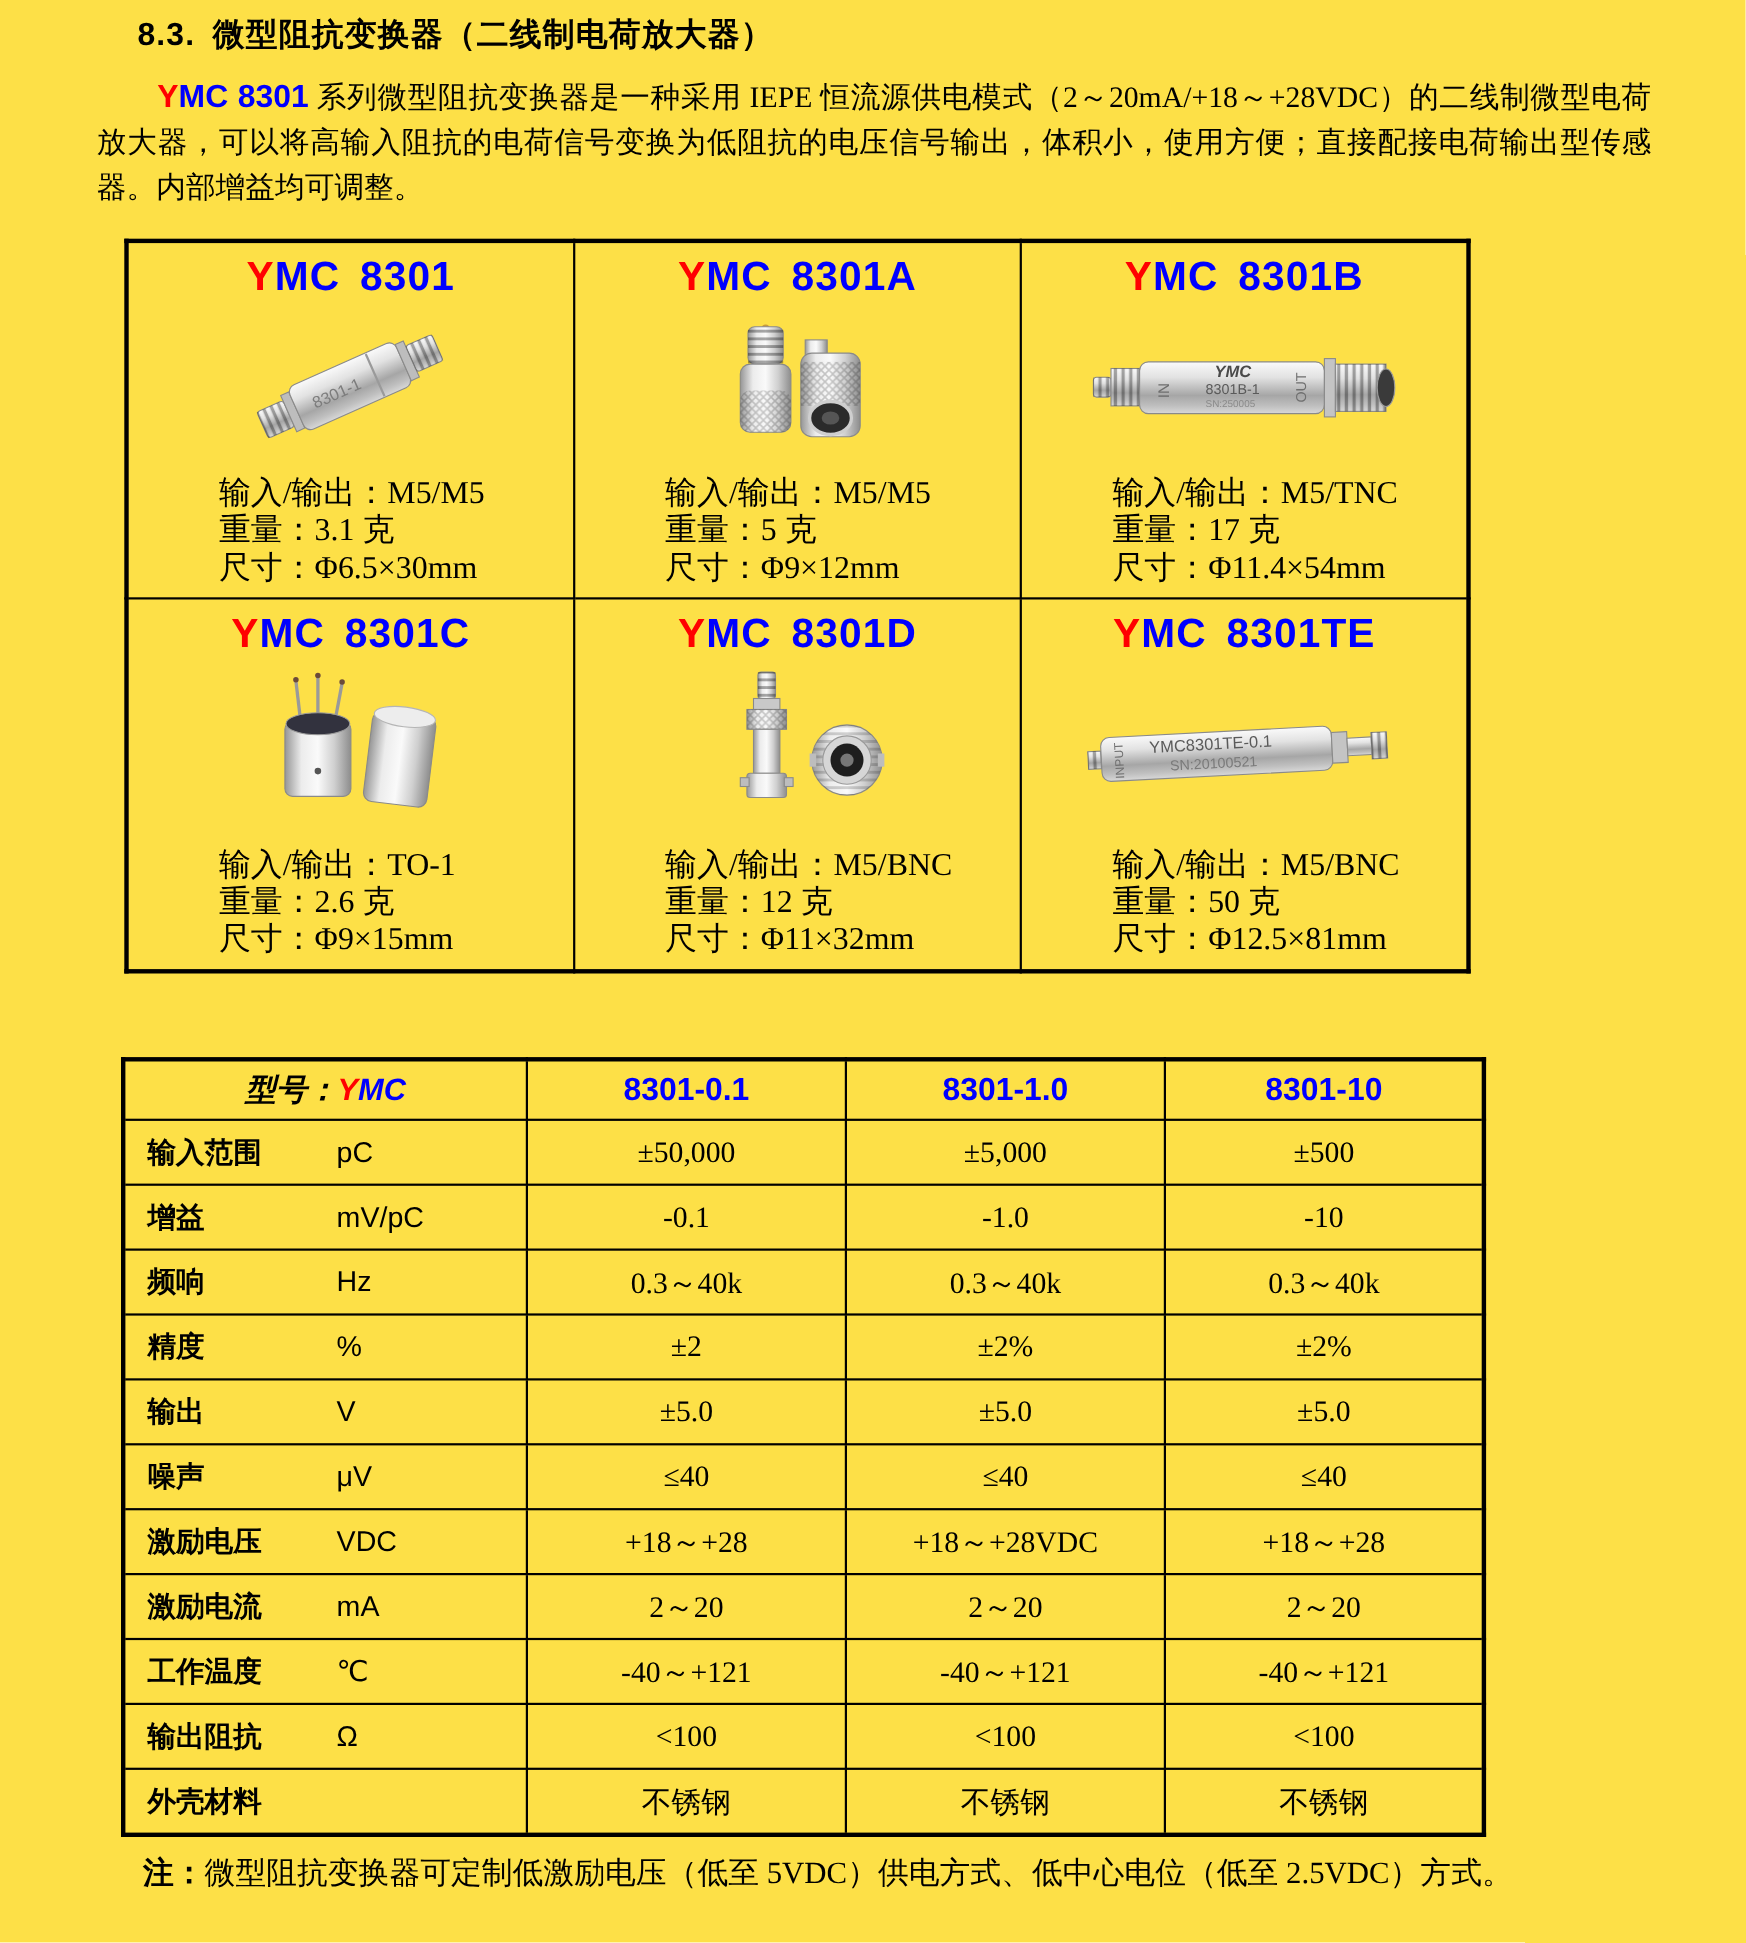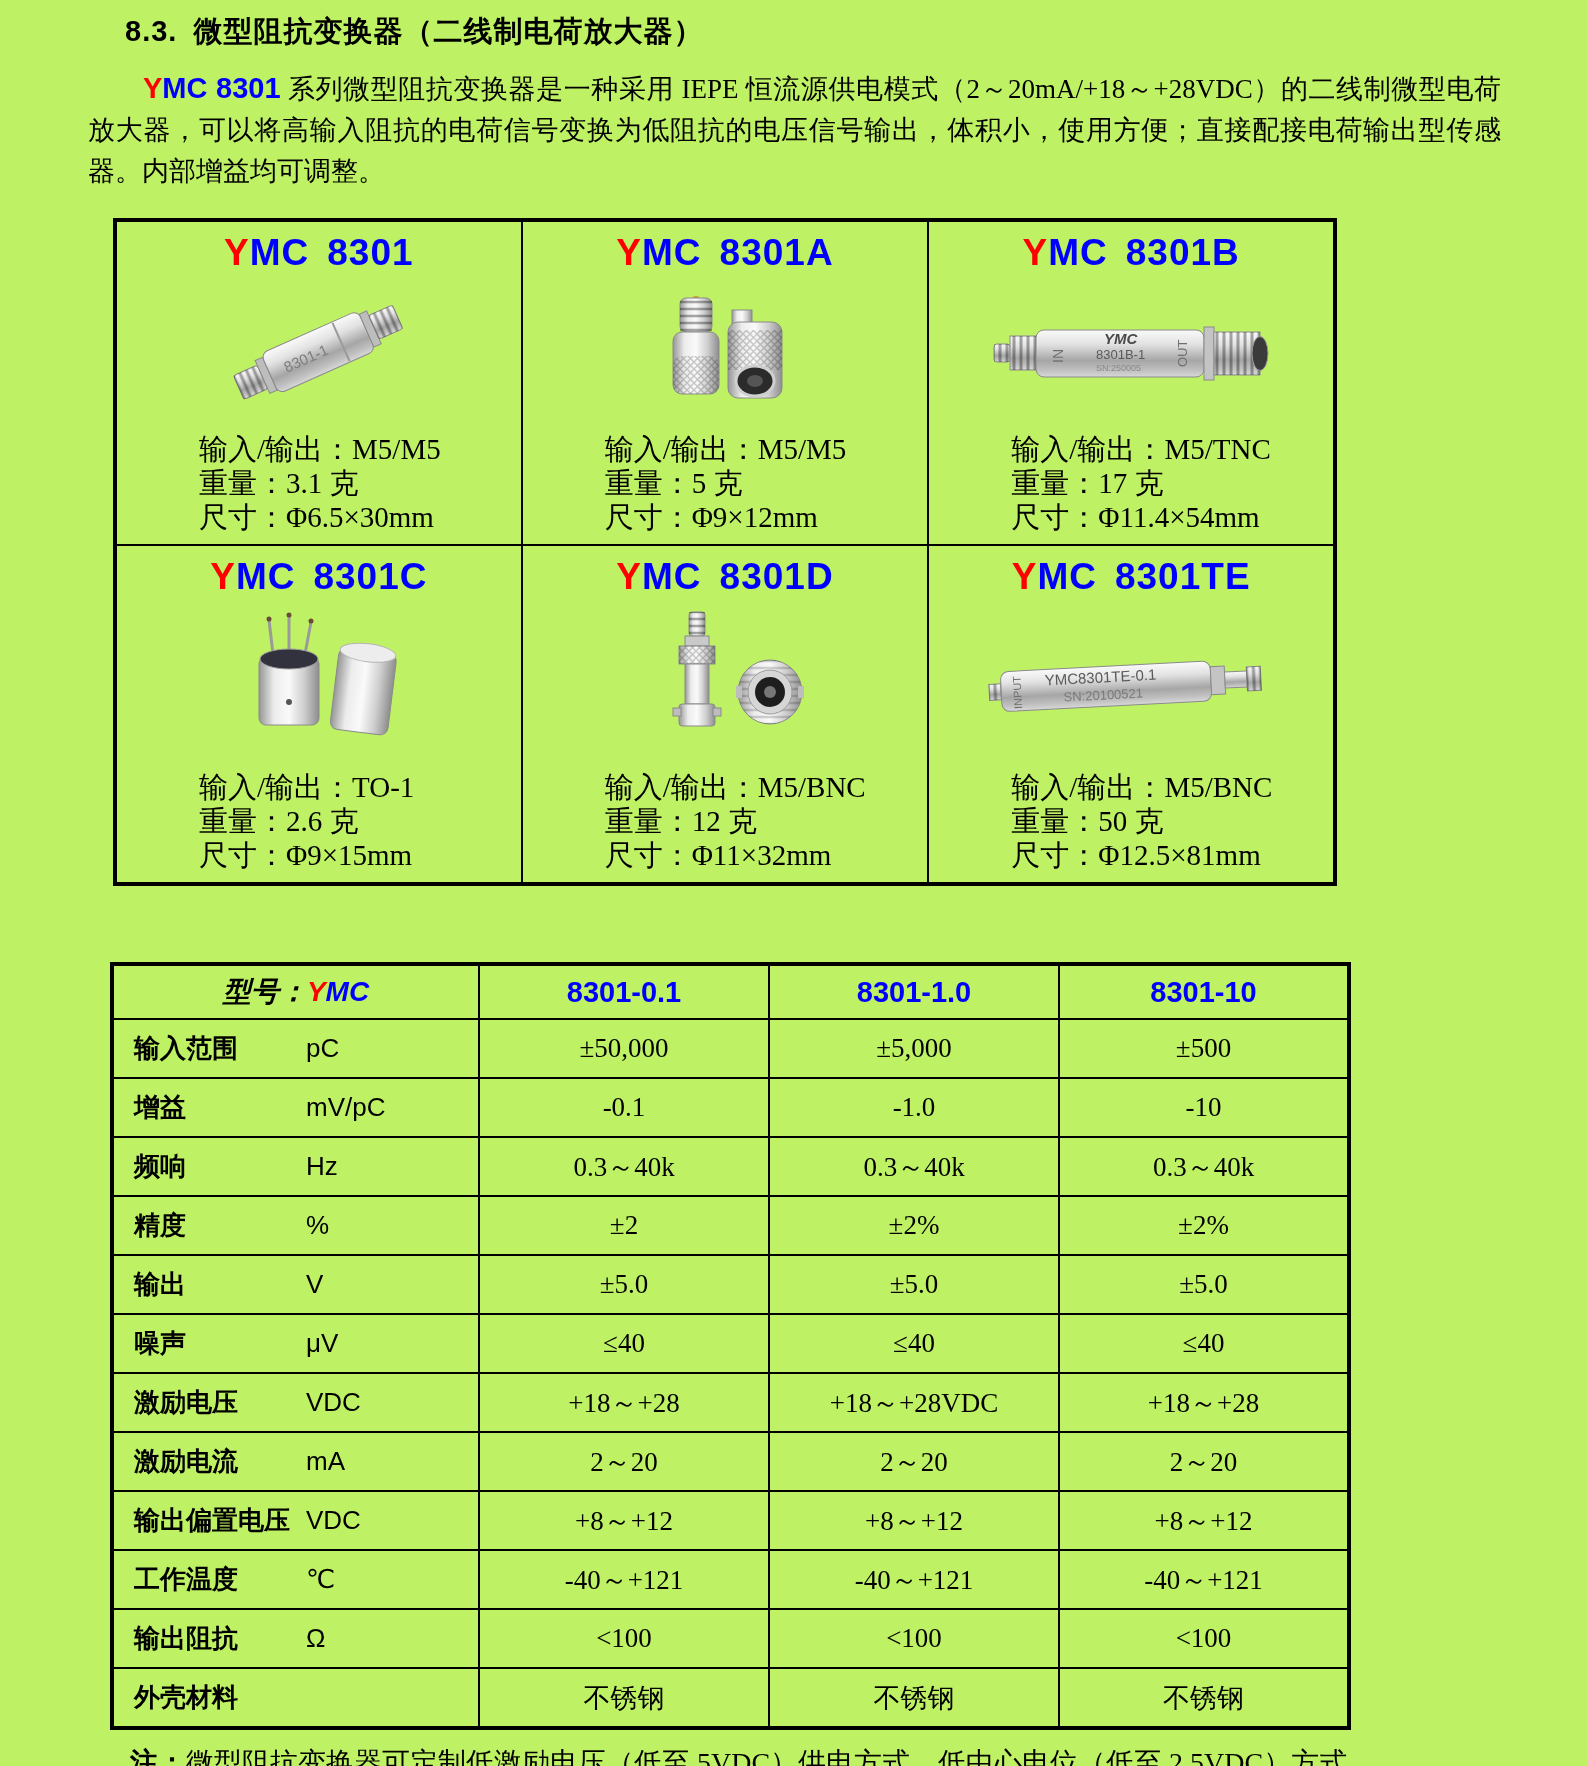--- a/index.html
+++ b/index.html
@@ -1,16 +1,16 @@
 <!DOCTYPE html>
 <html><head>
 <meta charset="utf-8">
 <style>
   html,body{margin:0;padding:0;background:#fff;}
-  .page{position:relative;width:1587px;height:1766px;background:#bef264;overflow:hidden;
+  .page{position:relative;width:1587px;height:1766px;background:#fde047;overflow:hidden;
         font-family:"Liberation Sans","DejaVu Sans",sans-serif;color:#000;}
   .bY{color:#ff0000;font-weight:bold;}
   .bB{color:#0000ff;font-weight:bold;}
 
   
   .heading{padding:12px 0 0 125px;font-size:29px;font-weight:bold;letter-spacing:1px;}
   .hnum{margin-right:16px;}
 
   
   .intro{margin:16px 86px 0 88px;font-size:27px;line-height:41px;
@@ -329,26 +329,20 @@
       <td class="val">+18～+28VDC</td>
       <td class="val">+18～+28</td>
     </tr>
     <tr>
       <td class="c1"><span class="lbl">激励电流</span><span class="unit">mA</span></td>
       <td class="val">2～20</td>
       <td class="val">2～20</td>
       <td class="val">2～20</td>
     </tr>
     <tr>
-      <td class="c1"><span class="lbl">输出偏置电压</span><span class="unit">VDC</span></td>
-      <td class="val">+8～+12</td>
-      <td class="val">+8～+12</td>
-      <td class="val">+8～+12</td>
-    </tr>
-    <tr>
       <td class="c1"><span class="lbl">工作温度</span><span class="unit">℃</span></td>
       <td class="val">-40～+121</td>
       <td class="val">-40～+121</td>
       <td class="val">-40～+121</td>
     </tr>
     <tr>
       <td class="c1"><span class="lbl">输出阻抗</span><span class="unit">Ω</span></td>
       <td class="val">&lt;100</td>
       <td class="val">&lt;100</td>
       <td class="val">&lt;100</td>

